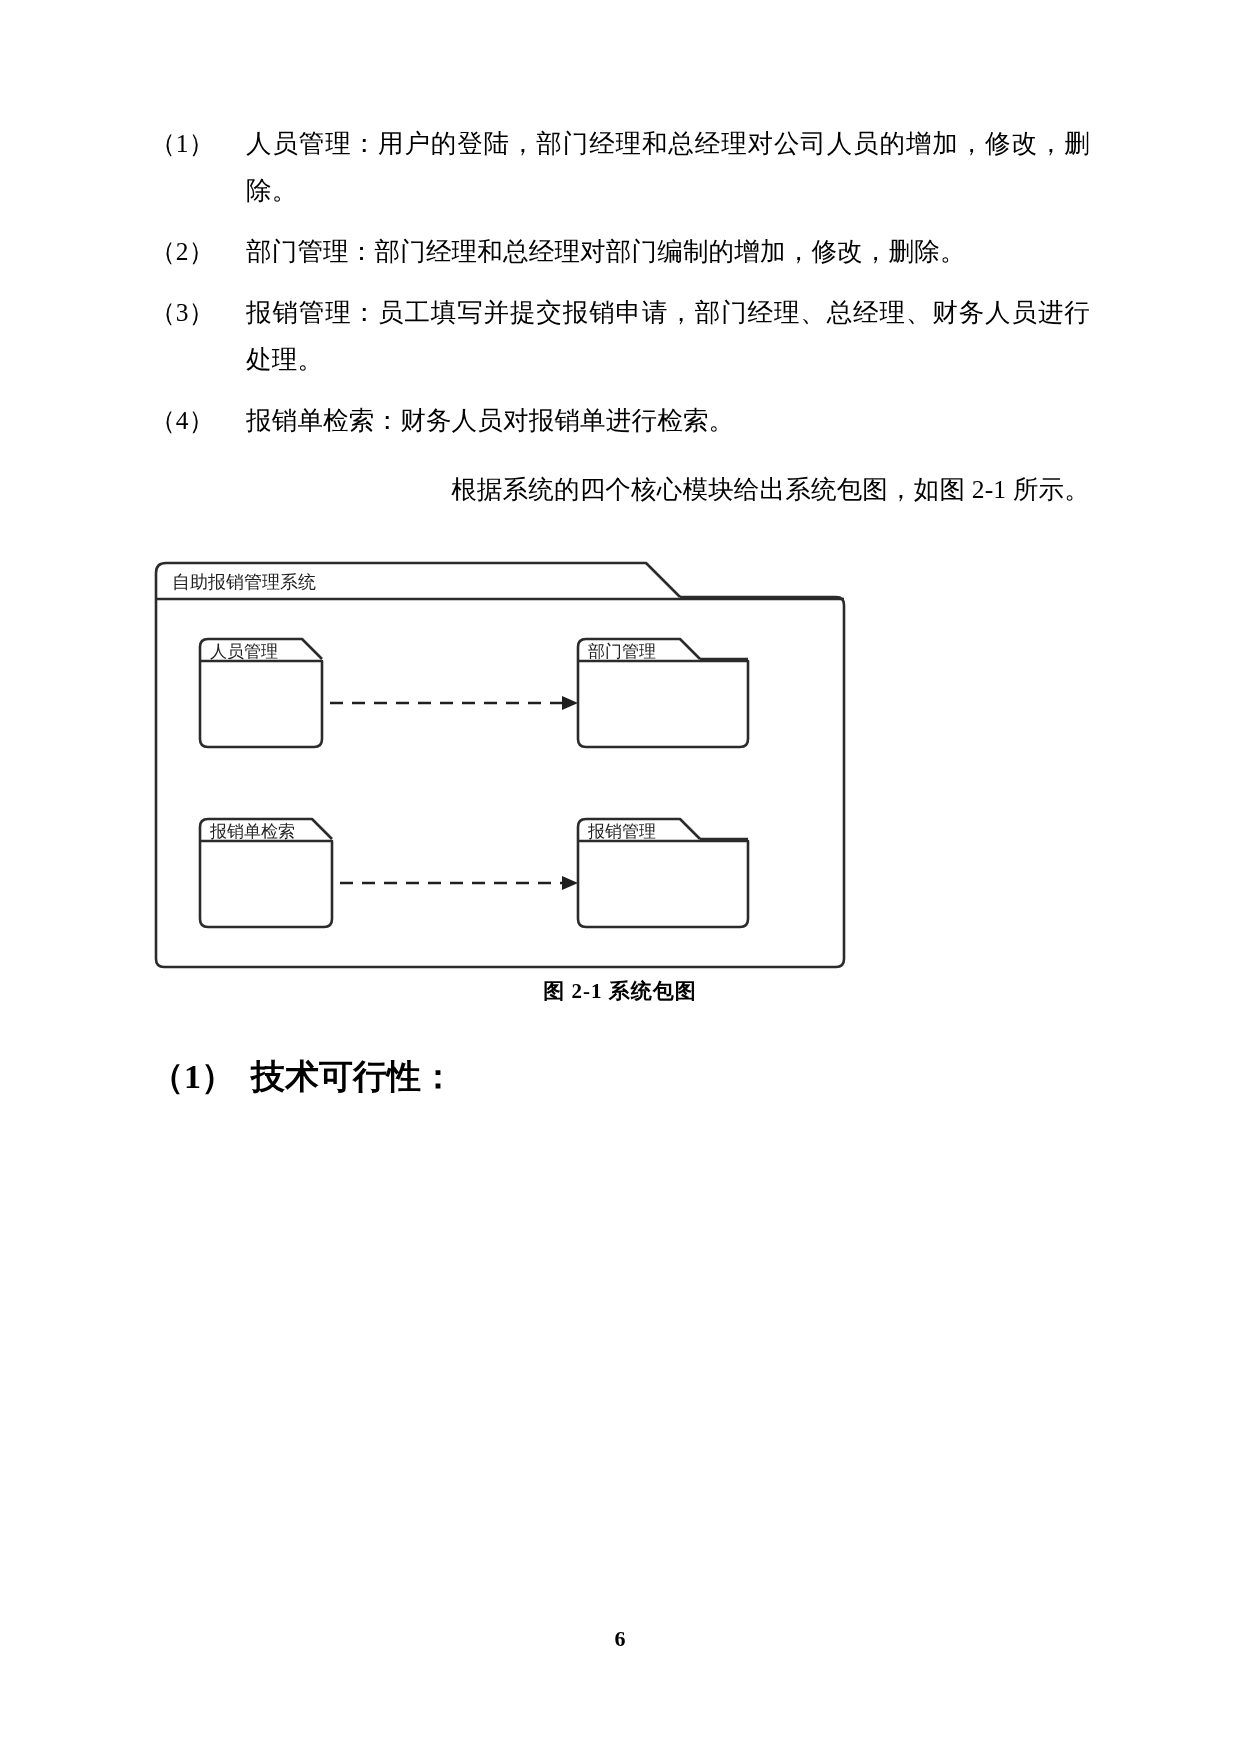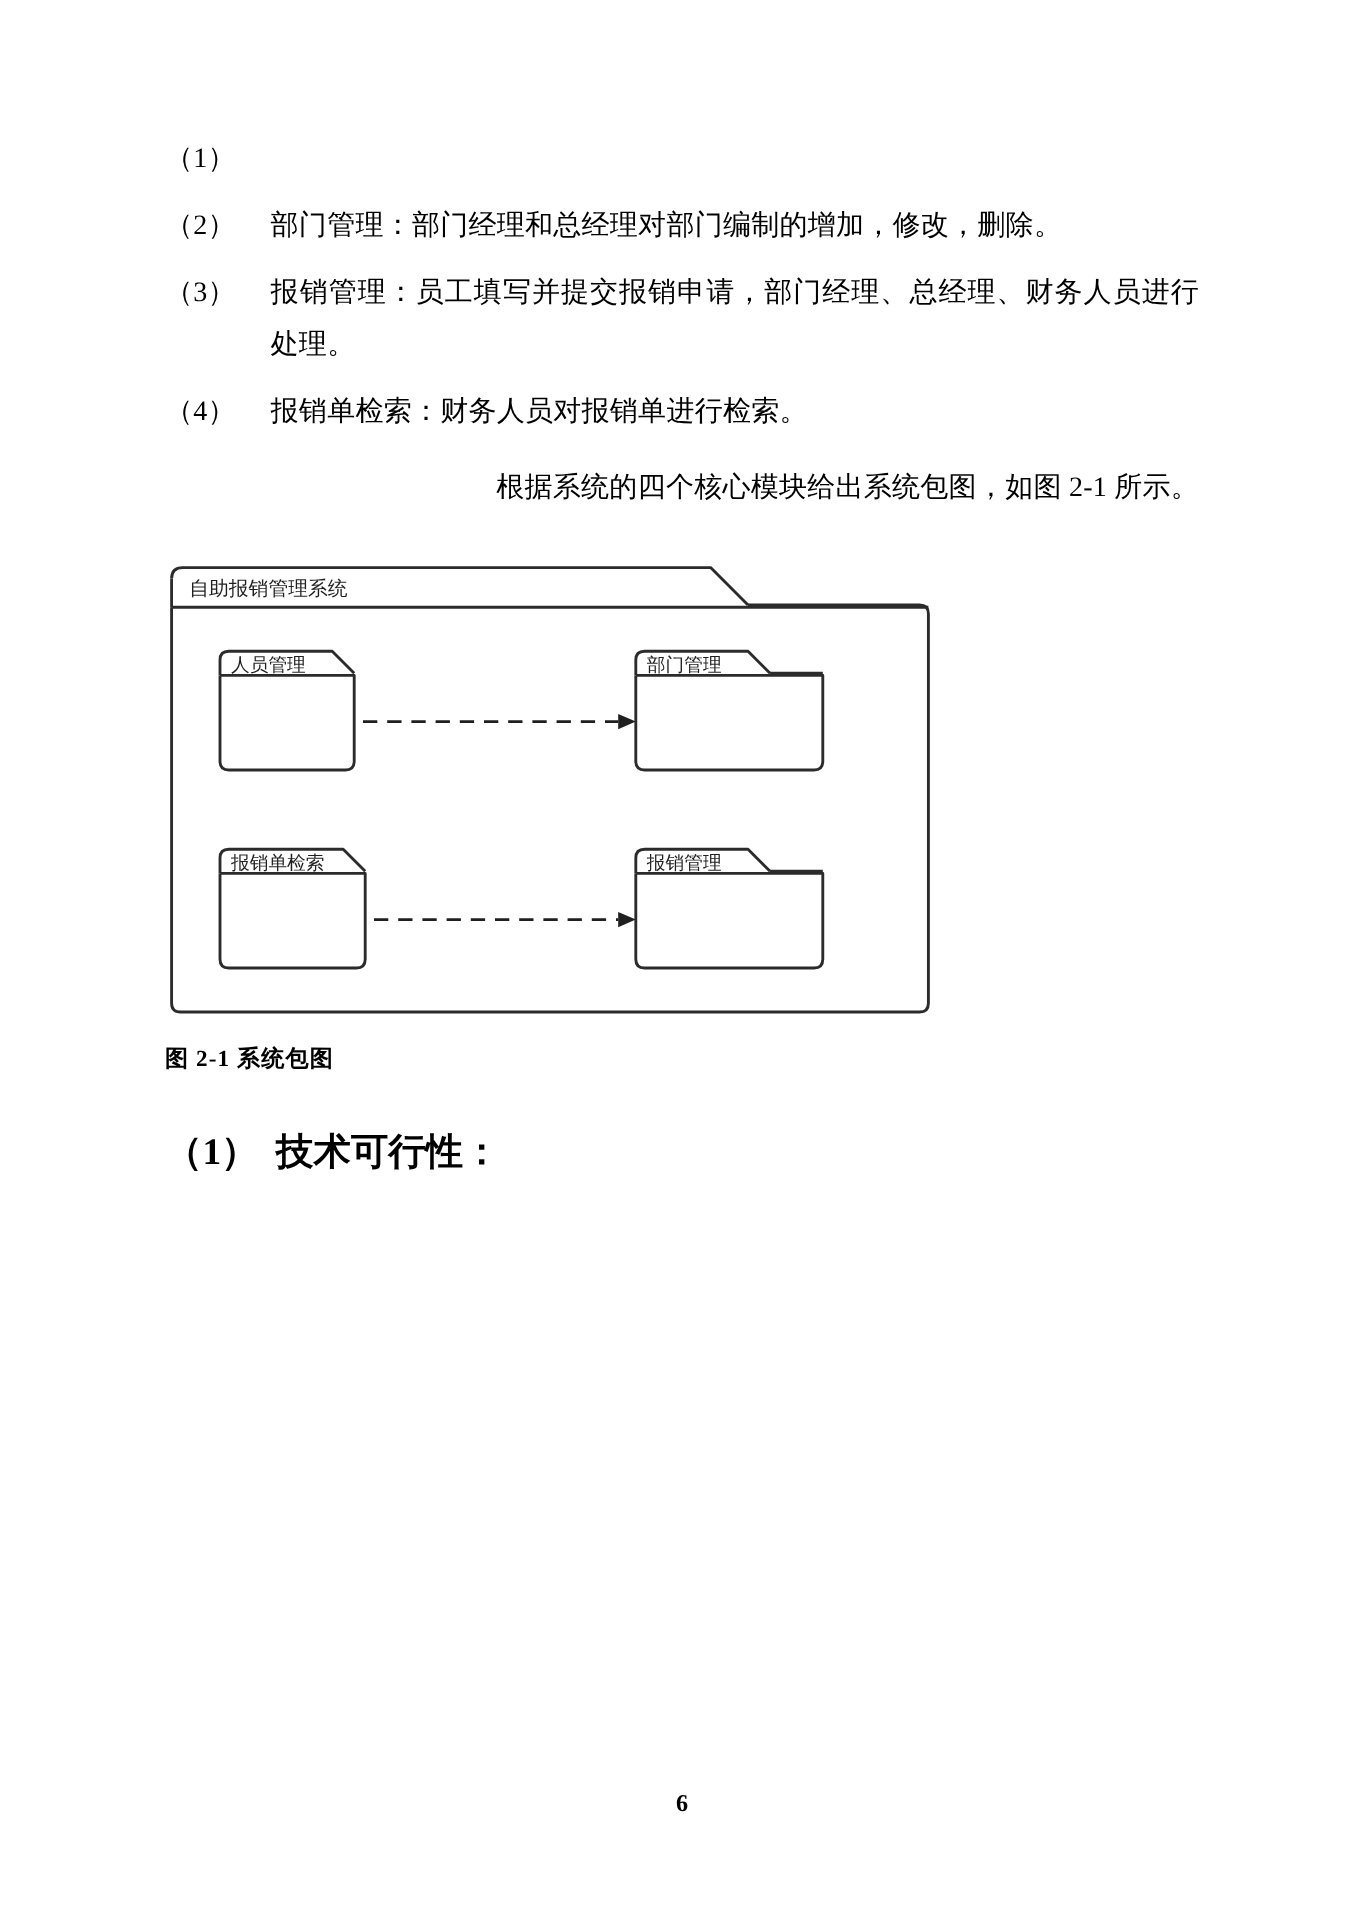--- a/index.html
+++ b/index.html
@@ -56,21 +56,21 @@
 
   
   .figure {
     margin-top: 34px;
     width: 940px;
     display: flex;
   }
   .figure svg { display: block; }
 
   .fig-caption {
-    margin-top: 18px;
+    text-align: center;
     font-size: 21px;
     font-weight: bold;
     letter-spacing: 1px;
   }
 
   
   h2.section-heading {
     font-family: "Liberation Sans", "DejaVu Sans", sans-serif;
     font-size: 34px;
     font-weight: bold;
@@ -118,20 +118,21 @@
   }
 </style>
 </head>
 <body>
 
 <div class="page">
   <div class="content">
 
     <div class="list-item">
       <span class="marker">（1）</span>
+      <span class="body">人员管理：用户的登陆，部门经理和总经理对公司人员的增加，修改，删除。</span>
     </div>
 
     <div class="list-item">
       <span class="marker">（2）</span>
       <span class="body">部门管理：部门经理和总经理对部门编制的增加，修改，删除。</span>
     </div>
 
     <div class="list-item">
       <span class="marker">（3）</span>
       <span class="body">报销管理：员工填写并提交报销申请，部门经理、总经理、财务人员进行处理。</span>

